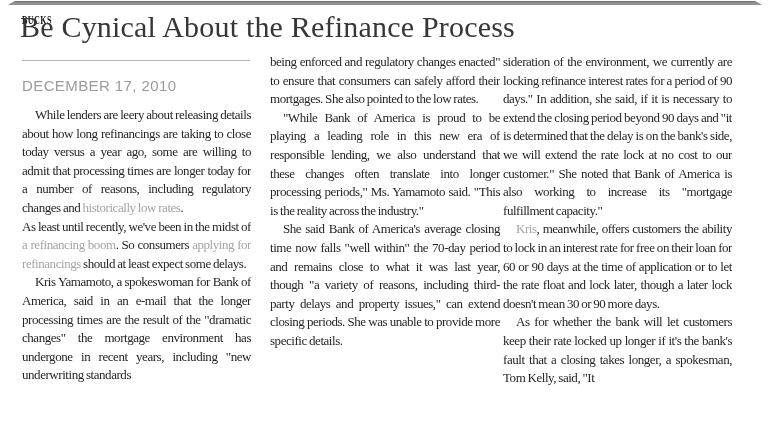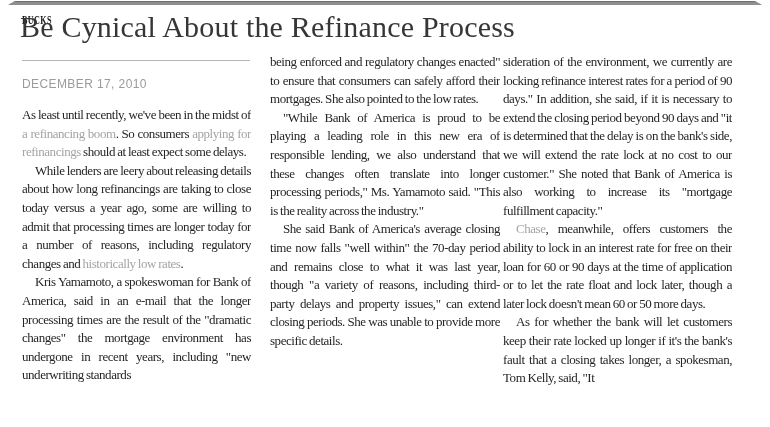--- a/index.html
+++ b/index.html
@@ -51,21 +51,21 @@
     margin-bottom:4px;
   }
   .byline{
     font-family:"Liberation Serif", serif;
     font-weight:700;font-size:12.5px;color:#262626;
     letter-spacing:.2px;
     white-space:nowrap;
   }
   .date{
     font-family:"Liberation Sans", sans-serif;
-    font-size:12px;color:var(--date);
+    font-size:15px;color:var(--date);
     letter-spacing:.4px;margin-top:16px;
     white-space:nowrap;
   }
   .col{
     position:absolute;
     width:229px;
     font-size:13px;line-height:18.6px;
     letter-spacing:-.45px;word-spacing:-.6px;
     color:var(--ink);
     text-align:justify;
@@ -88,28 +88,28 @@
   <div class="kicker">BUCKS</div>
 
   <h1 class="headline">Be Cynical About the Refinance Process</h1>
 
   <div class="byline-block">
     <div class="byline-rule"></div>
     <div class="date">DECEMBER 17, 2010</div>
   </div>
 
   <div class="col col-1">
+      <p class="para indent"><span>While lenders are leery about releasing details about how long refinancings are taking to close today versus a year ago, some are willing to admit that processing times are longer today for a number of reasons, including regulatory changes and </span><span class="link">historically low rates</span><span>.</span></p>
       <p class="para"><span>As least until recently, we've been in the midst of </span><span class="link">a refinancing boom</span><span>. So consumers </span><span class="link">applying for refinancings</span><span> should at least expect some delays.</span></p>
-      <p class="para indent"><span>While lenders are leery about releasing details about how long refinancings are taking to close today versus a year ago, some are willing to admit that processing times are longer today for a number of reasons, including regulatory changes and </span><span class="link">historically low rates</span><span>.</span></p>
       <p class="para indent"><span>Kris Yamamoto, a spokeswoman for Bank of America, said in an e-mail that the longer processing times are the result of the "dramatic changes" the mortgage environment has undergone in recent years, including "new underwriting standards</span></p>
     </div>
   <div class="col col-2">
       <p class="para"><span>being enforced and regulatory changes enacted" to ensure that consumers can safely afford their mortgages. She also pointed to the low rates.</span></p>
       <p class="para indent"><span>"While Bank of America is proud to be playing a leading role in this new era of responsible lending, we also understand that these changes often translate into longer processing periods," Ms. Yamamoto said. "This is the reality across the industry."</span></p>
       <p class="para indent"><span>She said Bank of America's average closing time now falls "well within" the 70-day period and remains close to what it was last year, though "a variety of reasons, including third-party delays and property issues," can extend closing periods. She was unable to provide more specific details.</span></p>
     </div>
   <div class="col col-3">
       <p class="para"><span>sideration of the environment, we currently are locking refinance interest rates for a period of 90 days." In addition, she said, if it is necessary to extend the closing period beyond 90 days and "it is determined that the delay is on the bank's side, we will extend the rate lock at no cost to our customer." She noted that Bank of America is also working to increase its "mortgage fulfillment capacity."</span></p>
-      <p class="para indent"><span class="link">Chase</span><span>, meanwhile, offers customers the ability to lock in an interest rate for free on their loan for 60 or 90 days at the time of application or to let the rate float and lock later, though a later lock doesn't mean 60 or 50 more days.</span></p>
+      <p class="para indent"><span class="link">Kris</span><span>, meanwhile, offers customers the ability to lock in an interest rate for free on their loan for 60 or 90 days at the time of application or to let the rate float and lock later, though a later lock doesn't mean 30 or 90 more days.</span></p>
       <p class="para indent"><span>As for whether the bank will let customers keep their rate locked up longer if it's the bank's fault that a closing takes longer, a spokesman, Tom Kelly, said, "It</span></p>
     </div>
 
 </div>
 
 </body></html>

